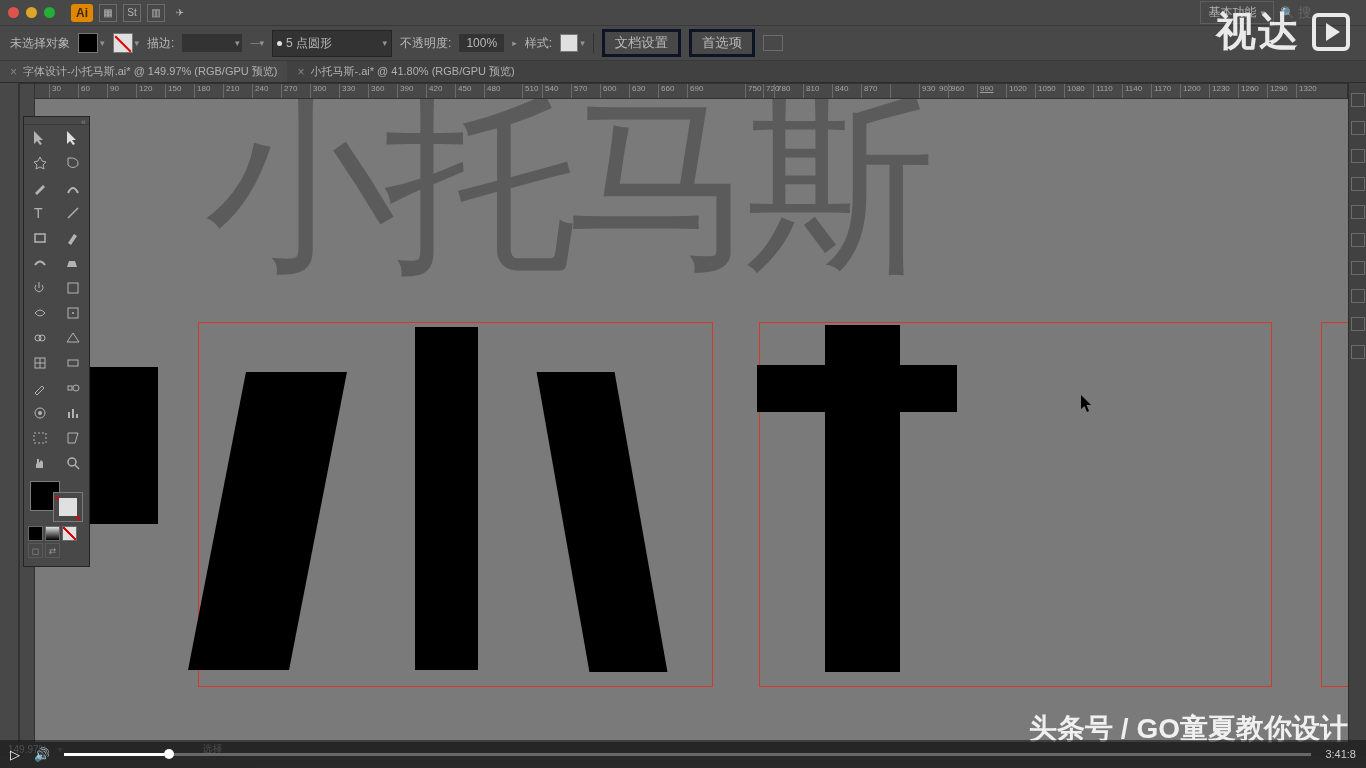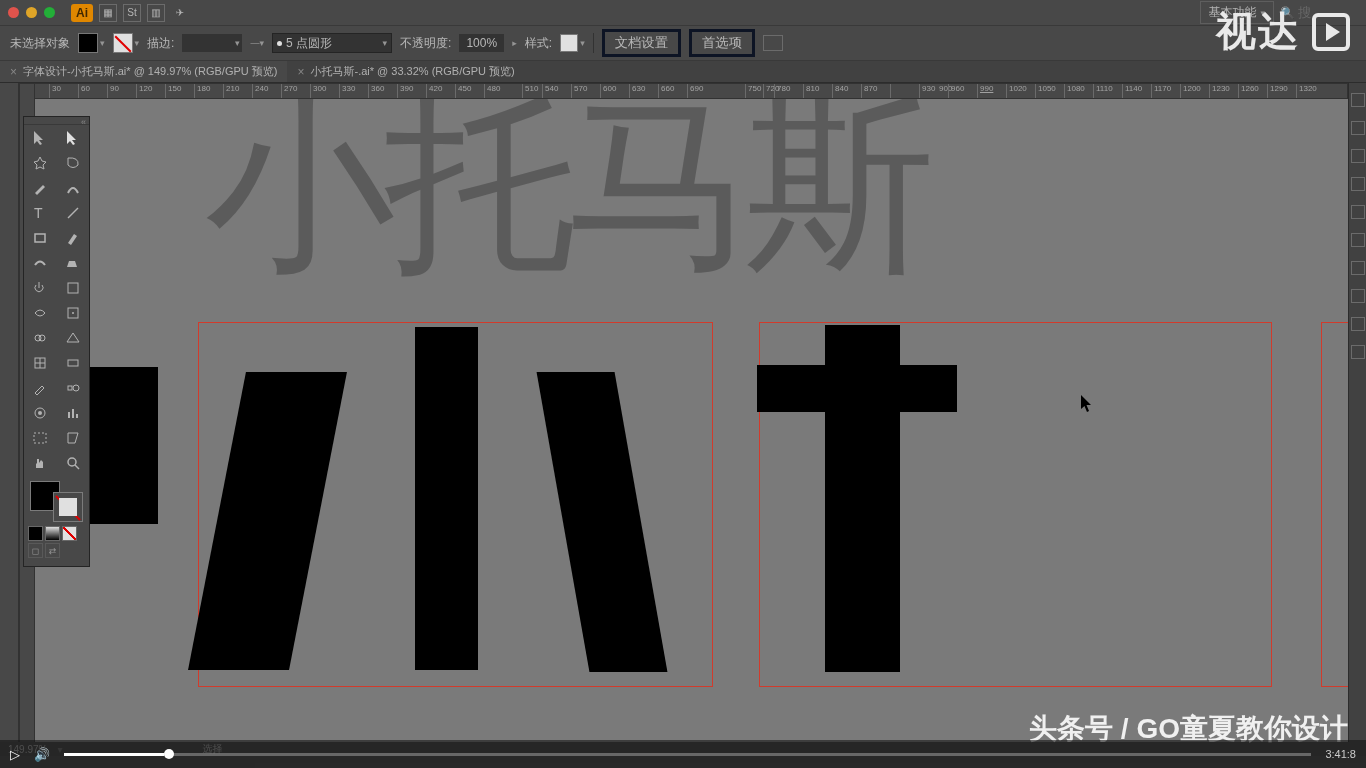--- a/index.html
+++ b/index.html
@@ -23,21 +23,21 @@
 .search-box input { background: transparent; border: none; color: #ccc; width: 60px; }
 
 
 .controlbar { height: 36px; background: #535353; border-top: 1px solid #414141; border-bottom: 1px solid #414141; display: flex; align-items: center; padding: 0 10px; gap: 8px; color: #d0d0d0; font-size: 12px; }
 .fill-swatch { display: flex; align-items: center; }
 .swatch { width: 20px; height: 20px; background: #000; border: 1px solid #888; }
 .none-swatch { width: 20px; height: 20px; background: #fff; position: relative; border: 1px solid #888; }
 .none-swatch::after { content: ""; position: absolute; left: -2px; right: -2px; top: 50%; border-top: 2px solid red; transform: rotate(45deg); transform-origin: center; }
 .dd { display: flex; align-items: center; gap: 2px; }
 .stroke-input { width: 60px; height: 18px; background: #3b3b3b; display: flex; align-items: center; padding: 0 3px; }
-.brush-select { width: 120px; height: 20px; background: #3b3b3b; border: 1px solid #292929; display: flex; align-items: center; padding: 0 4px; gap: 4px; }
+.brush-select { width: 120px; height: 27px; background: #3b3b3b; border: 1px solid #292929; display: flex; align-items: center; padding: 0 4px; gap: 4px; }
 .brush-select .dot { width: 5px; height: 5px; background: #fff; border-radius: 50%; }
 .opacity-input { width: 45px; background: #3b3b3b; border: none; color: #d0d0d0; text-align: center; height: 18px; font-size: 12px; }
 .white-swatch { width: 18px; height: 18px; background: #fff; border: 1px solid #888; }
 .btn { background: #535353; border: 3px solid #0f172a; padding: 2px 10px; color: #d0d0d0; }
 .pref-icon { width: 20px; height: 16px; border: 1px solid #7a7a7a; position: relative; }
 .divider { width: 1px; height: 20px; background: #3a3a3a; }
 
 
 .tabbar { height: 22px; background: #4a4a4a; display: flex; align-items: center; font-size: 11px; color: #c8c8c8; border-bottom: 1px solid #333; }
 .tab { padding: 0 10px; display: flex; align-items: center; gap: 6px; height: 100%; }
@@ -167,21 +167,21 @@
   <div class="pref-icon"></div>
 </div>
 
 <div class="tabbar">
   <div class="tab active">
     <span class="tab-x">×</span>
     <span>字体设计-小托马斯.ai* @ 149.97% (RGB/GPU 预览)</span>
   </div>
   <div class="tab">
     <span class="tab-x">×</span>
-    <span>小托马斯-.ai* @ 33.32% (RGB/GPU 预览)</span>
+    <span>小托马斯-.ai* @ 41.80% (RGB/GPU 预览)</span>
   </div>
 </div>
 
 <div class="slim-left"></div>
 <div class="slim-right">
   <div></div>
   <div></div>
   <div></div>
   <div></div>
   <div></div>

